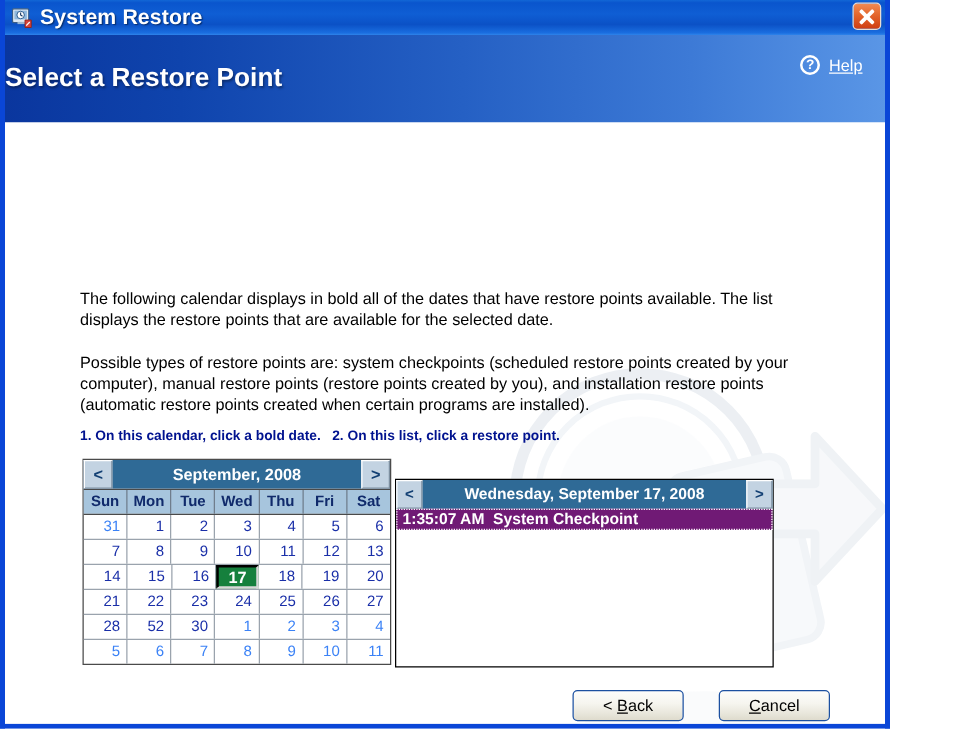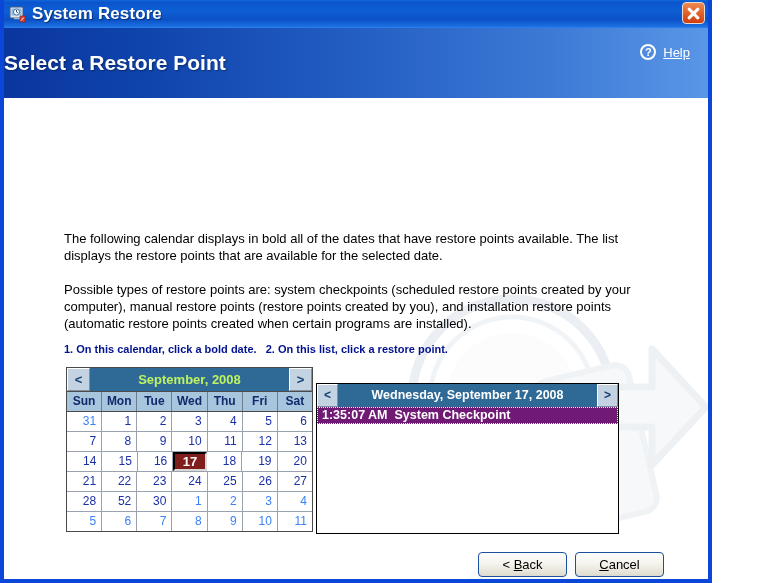--- a/index.html
+++ b/index.html
@@ -182,21 +182,21 @@
     color: #123f73;
     font-size: 13px;
     font-weight: bold;
     line-height: 21px;
     text-align: center;
     cursor: pointer;
     flex: 0 0 auto;
   }
   #cal-title {
     flex: 1 1 auto;
-    color: #bef264;
+    color: #ffffff;
     font-size: 13px;
     font-weight: bold;
     line-height: 23px;
     text-align: center;
   }
   #cal-dow {
     display: flex;
     height: 19px;
     background: #a7c5dd;
     border-top: 1px solid #4a4a4a;
@@ -227,21 +227,21 @@
     font-size: 12px;
     line-height: 19px;
     color: #1a2fa8;
     border-right: 1px solid #9aa3ad;
     box-sizing: border-box;
     cursor: pointer;
   }
   .cal-cell:last-child { border-right: 0; }
   .cal-cell.other { color: #3b82f6; }
   .cal-cell.sel {
-    background: #7f1d1d;
+    background: #15803d;
     color: #ffffff;
     font-weight: bold;
     text-align: center;
     padding-right: 0;
     border-top: 2px solid #000000;
     border-left: 2px solid #000000;
     border-right: 2px solid #d8d8d8;
     border-bottom: 2px solid #d8d8d8;
     line-height: 15px;
     font-size: 13px;
@@ -305,21 +305,21 @@
   }
 
   
   #buttonbar {
     position: absolute;
     left: 0;
     top: 452px;
     width: 100%;
     display: flex;
     justify-content: flex-end;
-    gap: 8px;
+    gap: 28px;
     padding-right: 44px;
     box-sizing: border-box;
   }
   .xpbtn {
     width: 89px;
     height: 25px;
     border: 1px solid #1c50a0;
     border-radius: 4px;
     background: linear-gradient(to bottom, #fdfdfb 0%, #f6f5ef 42%, #e9e7dc 76%, #dedbcd 100%);
     color: #000000;

